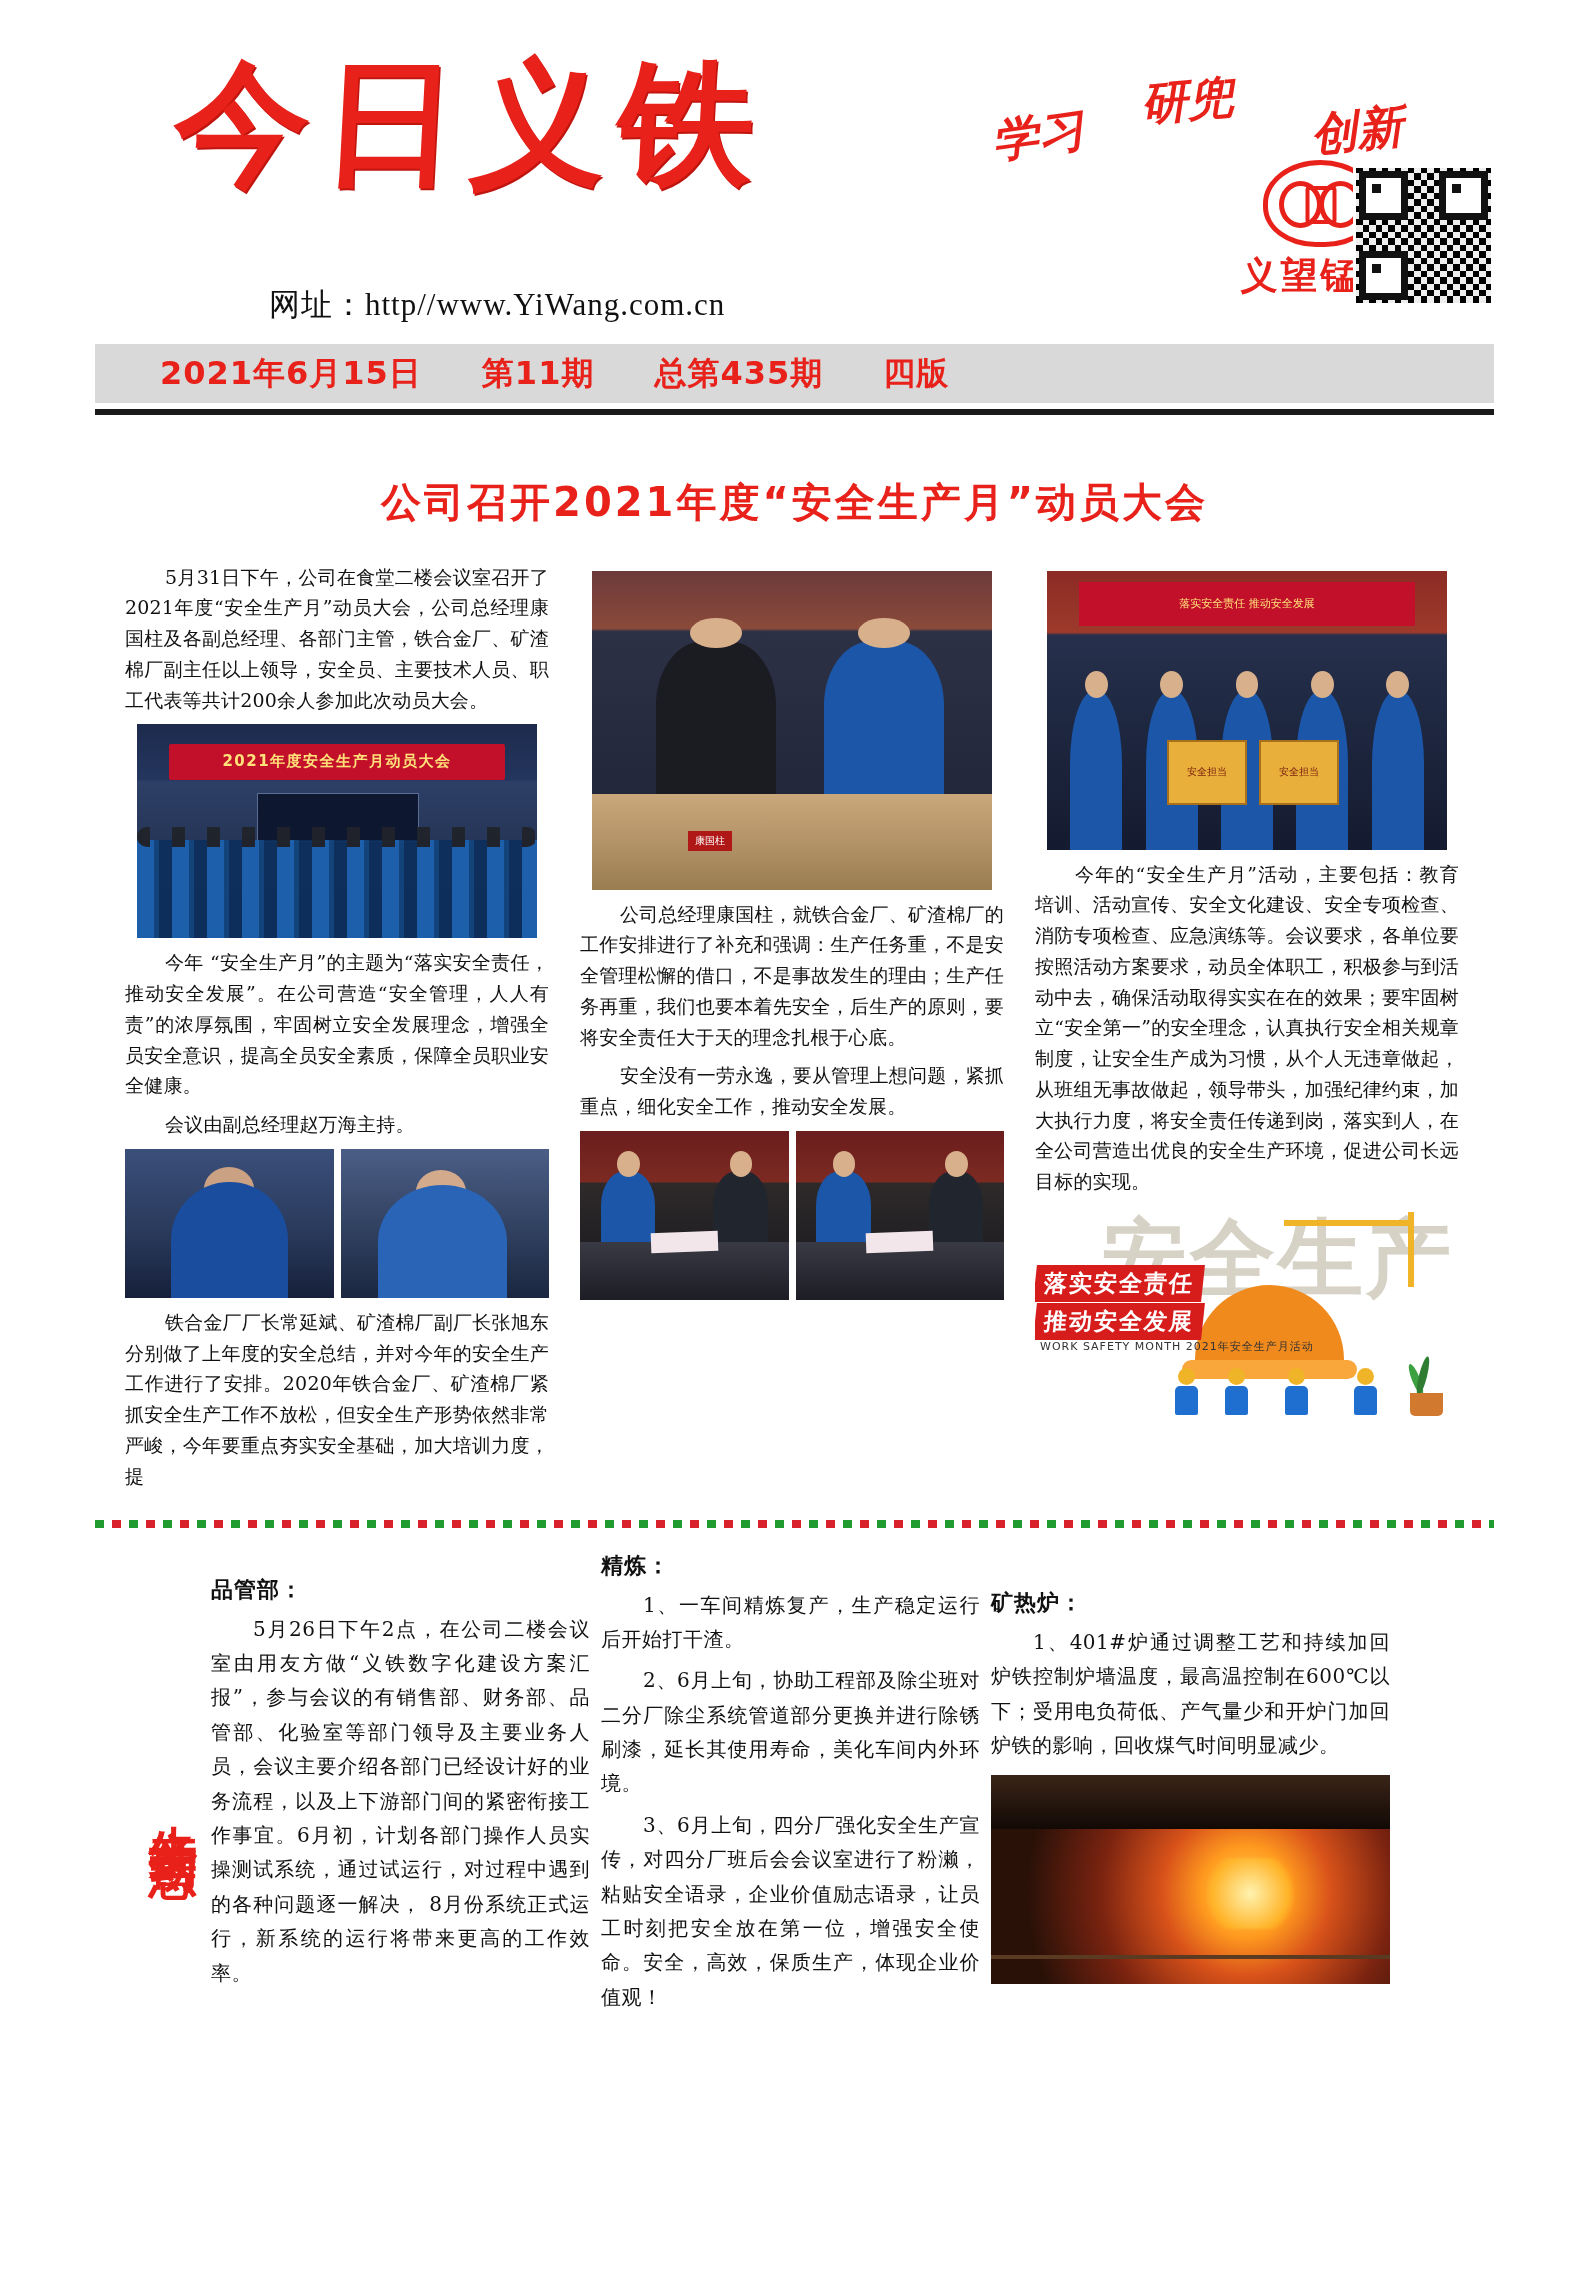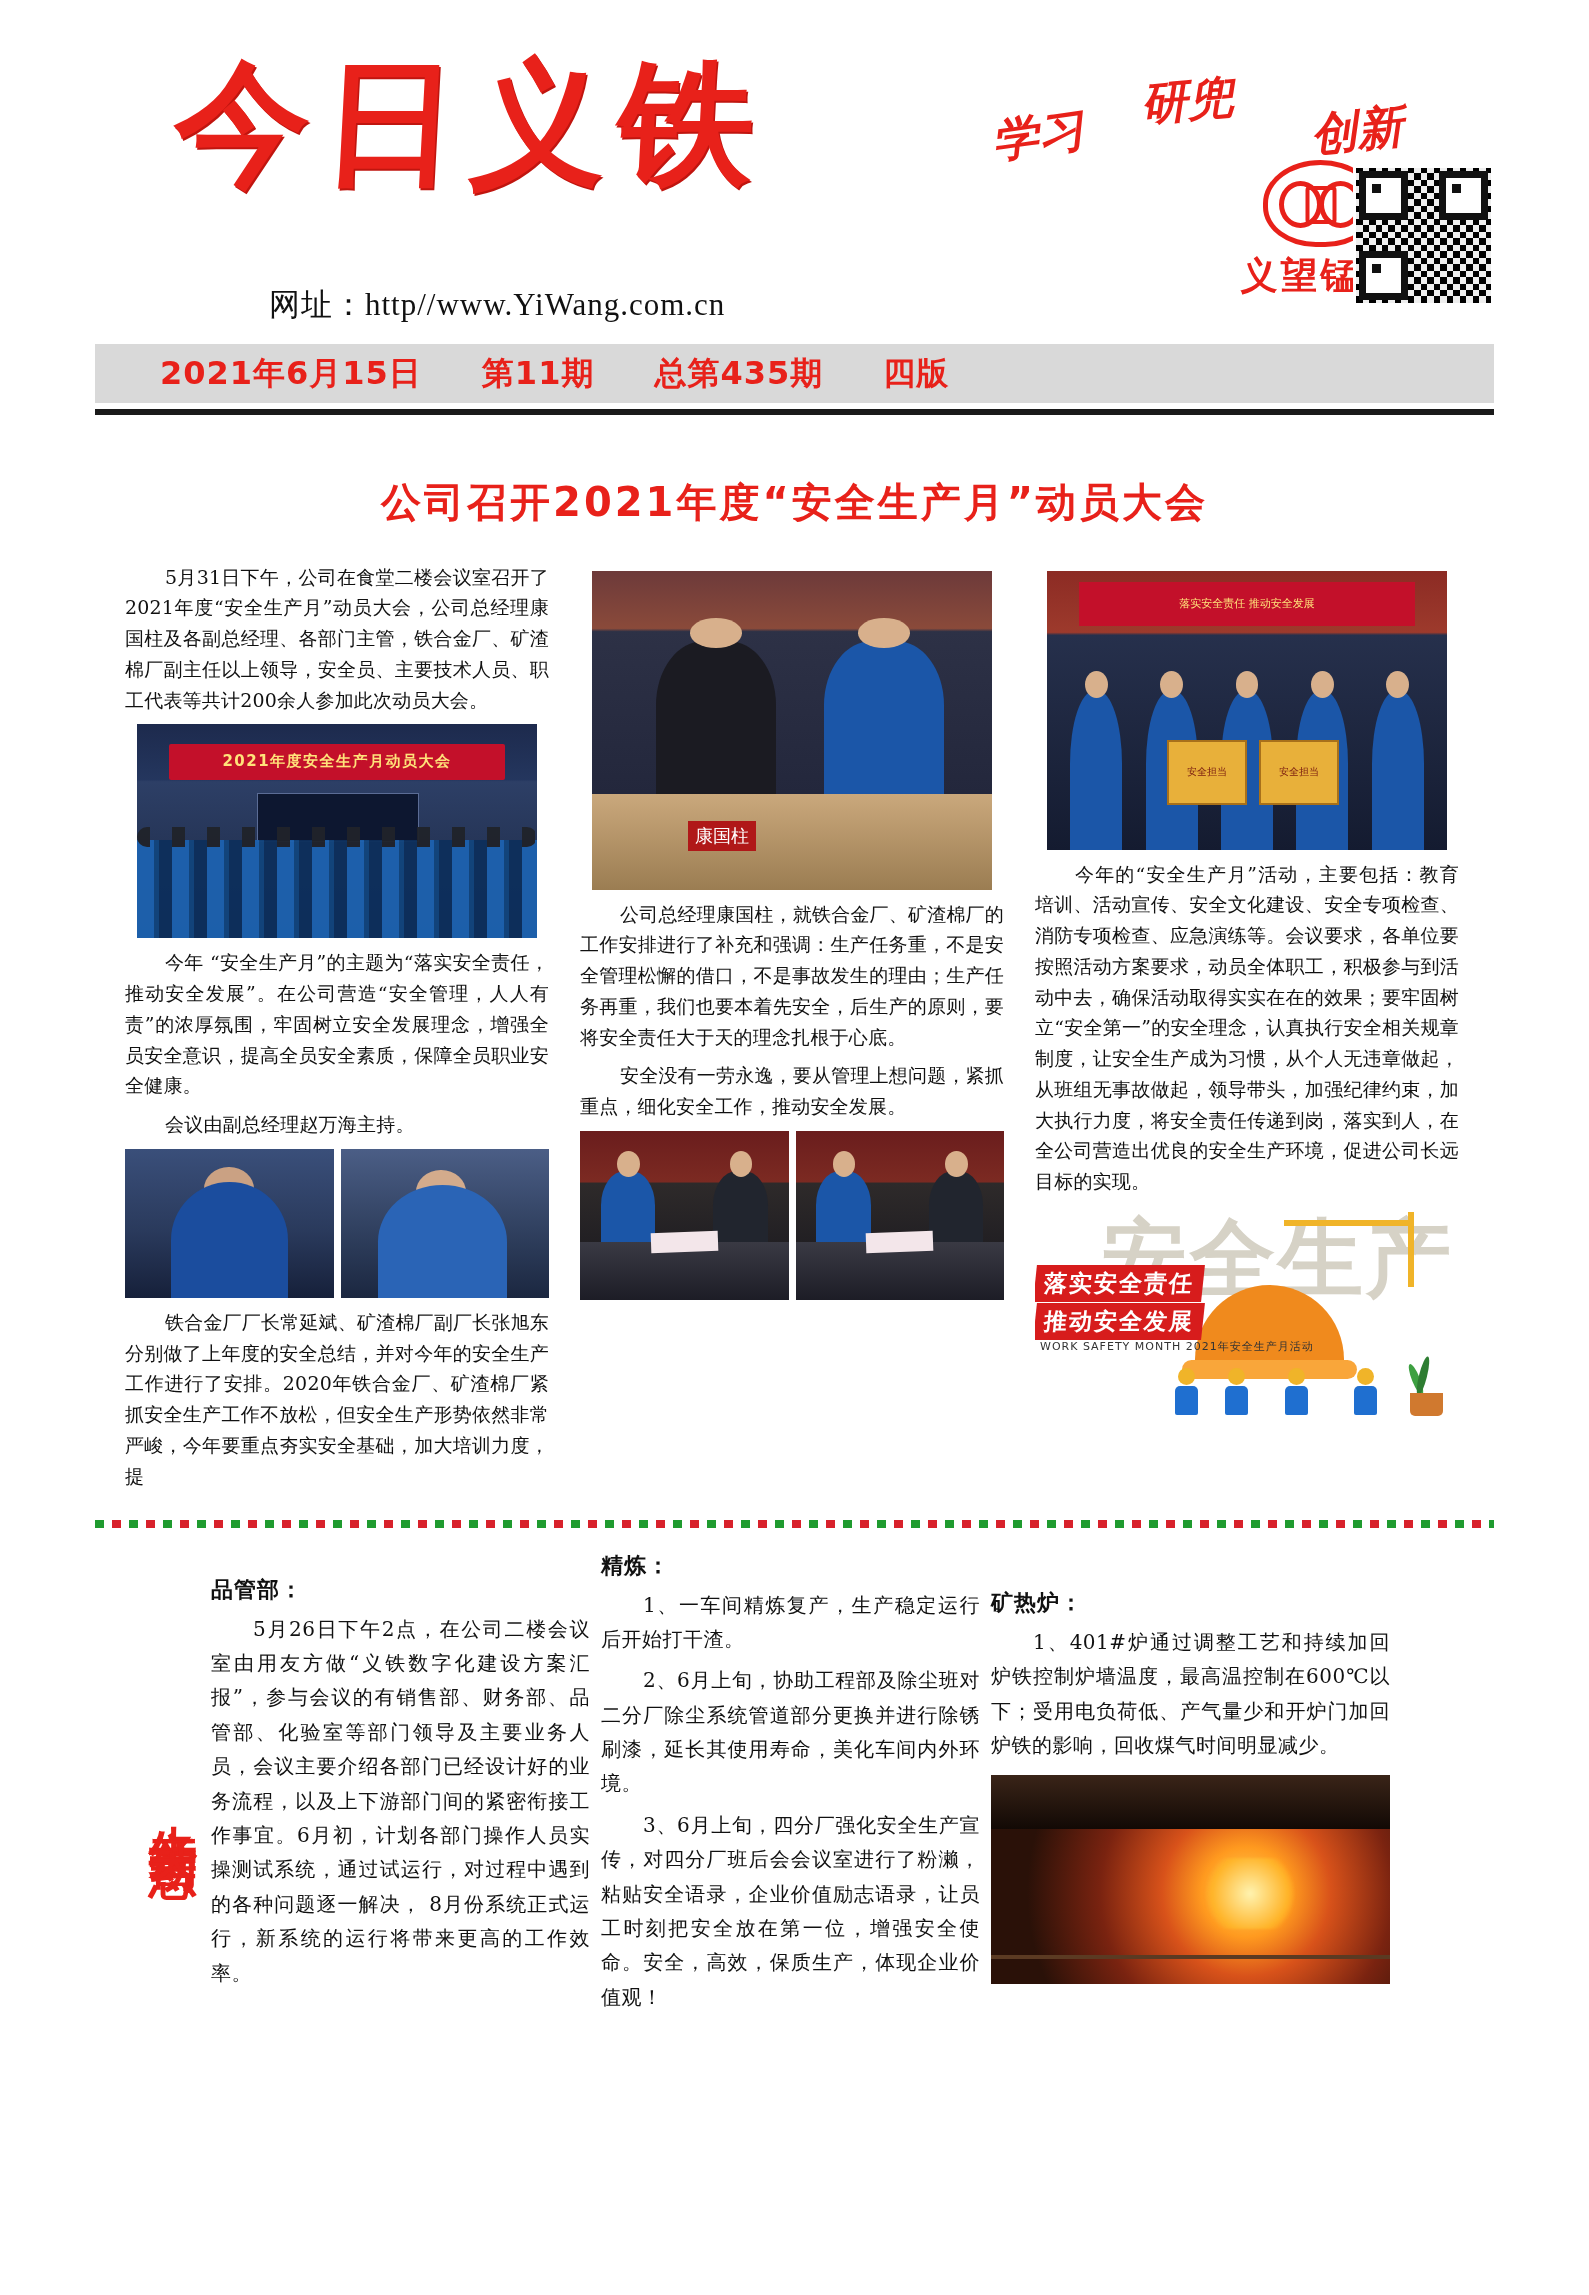--- a/index.html
+++ b/index.html
@@ -287,21 +287,21 @@
   .ph-press .man2 {
     position:absolute; right:12%; bottom:28%; width:30%; height:50%;
     background:#1b56a8; border-radius: 40% 40% 0 0;
   }
   .ph-press .man2:before {
     content:""; position:absolute; left:28%; top:-23px; width:44%; height:30px;
     border-radius:50%; background:#d8b08c;
   }
   .ph-press .nameplate {
     position:absolute; left:24%; bottom:12%;
-    background:#b01818; color:#fff; font-size:18px; padding:3px 7px;
+    background:#b01818; color:#fff; font-size:10px; padding:3px 7px;
     font-family:"DejaVu Sans",sans-serif;
   }
   .ph-award {
     height: 279px;
     background: linear-gradient(180deg,#8c2b24 0%,#9d3a2c 22%,#26304c 23%,#141b30 100%);
   }
   .ph-award .backdrop {
     position:absolute; left:8%; top:4%; width:84%; height:16%;
     background:#c3102a; color:#ffe37a; font-size:11px;
     display:flex; align-items:center; justify-content:center;

